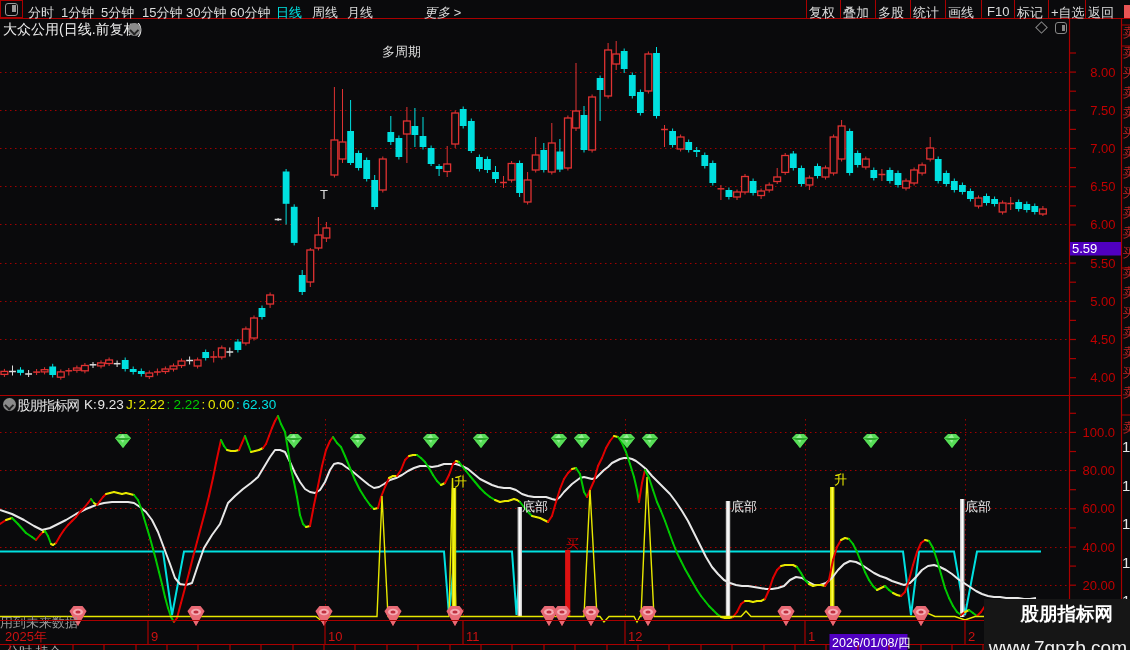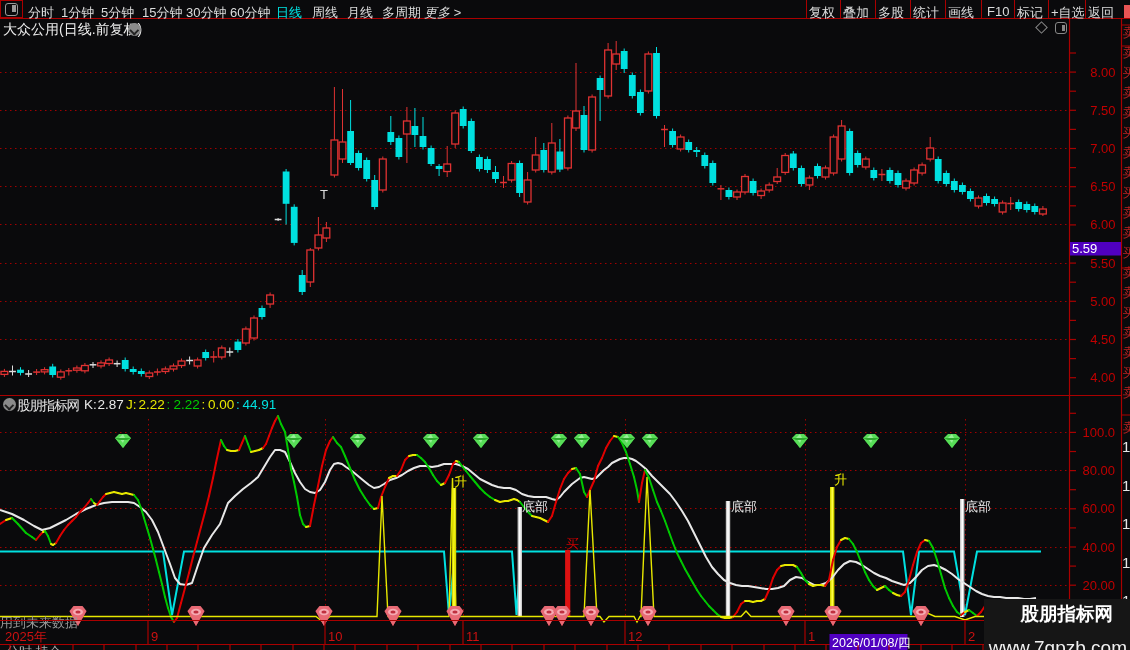--- a/index.html
+++ b/index.html
@@ -868,21 +868,21 @@
     </div>
   <span class="mi" style="left:28px;">分时</span>
   <span class="mi" style="left:61px;text-align:center;">1分钟</span>
   <span class="mi" style="left:101px;">5分钟</span>
   <span class="mi" style="left:142px;">15分钟</span>
   <span class="mi" style="left:186px;text-align:right;">30分钟</span>
   <span class="mi" style="left:230px;">60分钟</span>
   <span class="mi" style="left:276px;color:#00e5e5;">日线</span>
   <span class="mi" style="left:312px;">周线</span>
   <span class="mi" style="left:347px;font-family:Liberation Mono, monospace;">月线</span>
-  <span class="mi" style="left:382px;">多周期</span>
+  <span class="mi" style="left:382px;margin-top:39px;">多周期</span>
   <span class="mi" style="left:424px;font-style:italic;">更多&nbsp;&gt;</span>
   <div class="dv" style="left:806px;"></div>
   <span class="mi" style="left:809px;">复权</span>
   <div class="dv" style="left:840px;"></div>
   <span class="mi" style="left:843px;">叠加</span>
   <div class="dv" style="left:875px;"></div>
   <span class="mi" style="left:878px;">多股</span>
   <div class="dv" style="left:909.5px;"></div>
   <span class="mi" style="left:913px;">统计</span>
   <div class="dv" style="left:944.5px;"></div>
@@ -901,25 +901,25 @@
   <div class="circ" style="left:128px;top:4px;"></div>
   <div style="position:absolute;left:1037px;top:4px;width:9px;height:9px;border:1.2px solid #888;transform:rotate(45deg);"></div>
   <div style="position:absolute;left:1055px;top:3px;width:12px;height:12px;border:1.5px solid #888;border-radius:3px;">
       <div style="position:absolute;right:1.5px;top:1.5px;width:3px;height:6px;background:#888;"></div>
     </div>
 </div>
 <div style="position:absolute;left:0px;top:397px;height:16px;z-index:5;font-size:13.5px;white-space:nowrap;">
   <div class="circ" style="left:3px;top:1px;"></div>
   <span style="position:absolute;left:17px;color:#e8e8e8;letter-spacing:-1.1px;">股朋指标网</span>
   <span style="position:absolute;left:84px;color:#e8e8e8;">K:</span>
-  <span style="position:absolute;left:97.5px;color:#e8e8e8;">2.87</span>
+  <span style="position:absolute;left:97.5px;color:#e8e8e8;">9.23</span>
   <span style="position:absolute;left:126px;color:#e8e800;">J:</span>
   <span style="position:absolute;left:138.5px;color:#e8e800;">2.22</span>
   <span style="position:absolute;left:166.5px;color:#00cc00;">:</span>
   <span style="position:absolute;left:173.5px;color:#00cc00;">2.22</span>
   <span style="position:absolute;left:201.5px;color:#e8e800;">:</span>
   <span style="position:absolute;left:208px;color:#e8e800;text-align:right;">0.00</span>
   <span style="position:absolute;left:236px;color:#00e0e0;">:</span>
-  <span style="position:absolute;left:242.5px;color:#00e0e0;">44.91</span>
+  <span style="position:absolute;left:242.5px;color:#00e0e0;">62.30</span>
 </div>
 <div id="wm">
     <span class="l1">股朋指标网</span>
     <span class="l2">www.7gpzb.com</span>
   </div>
 </body></html>

